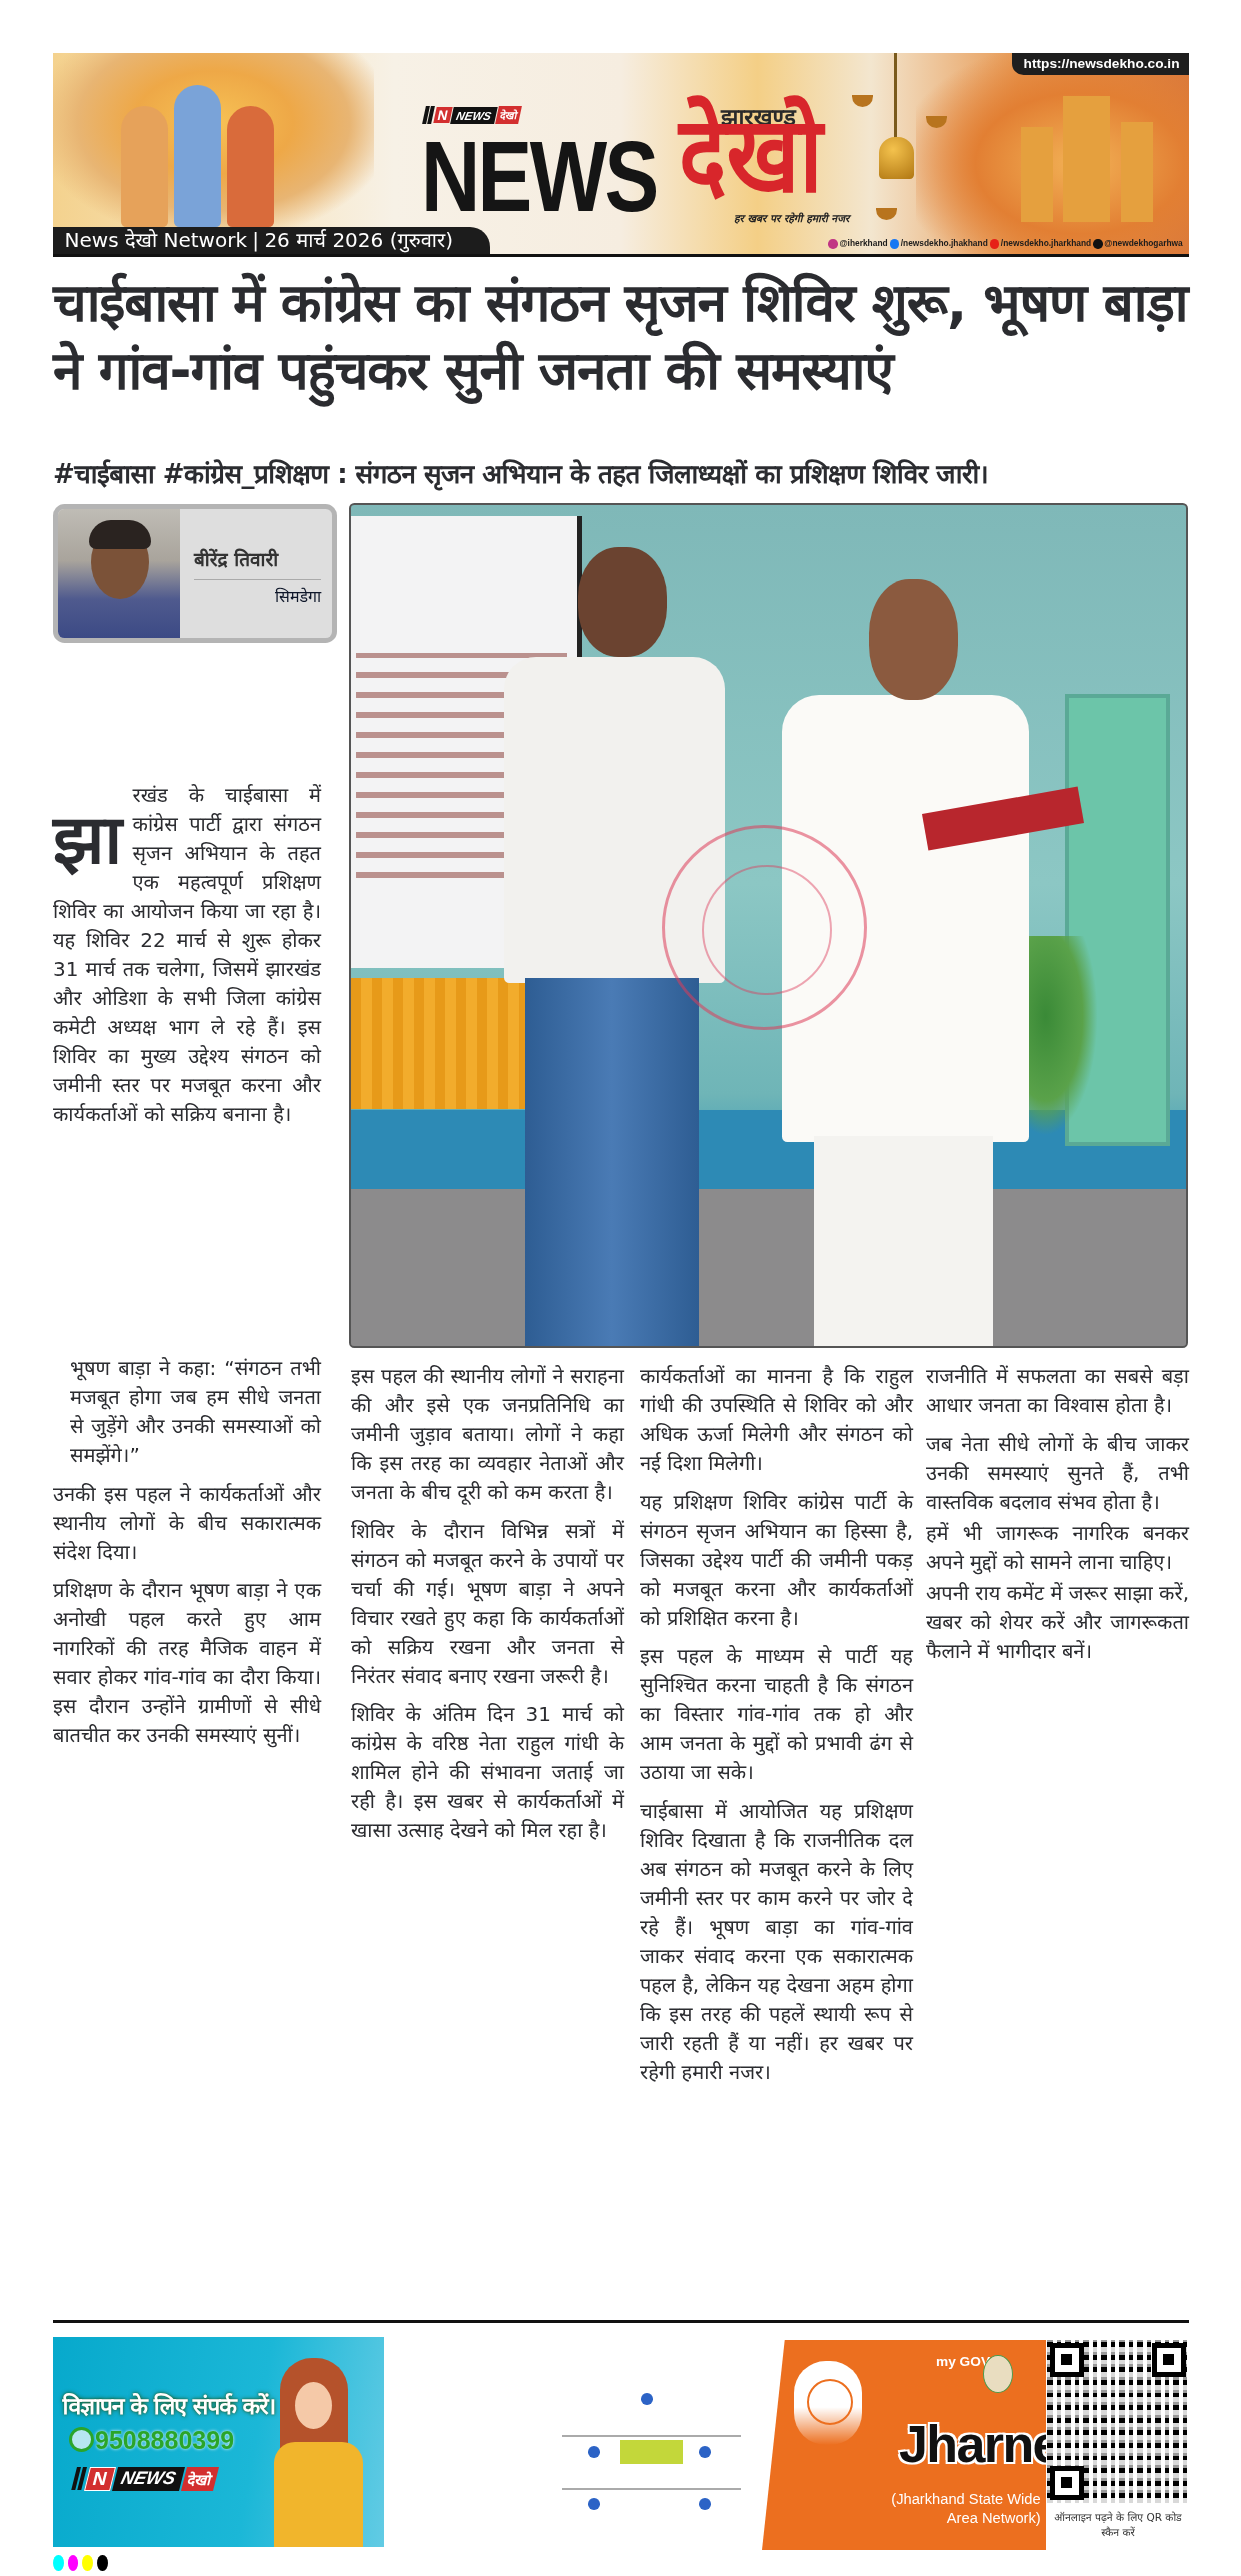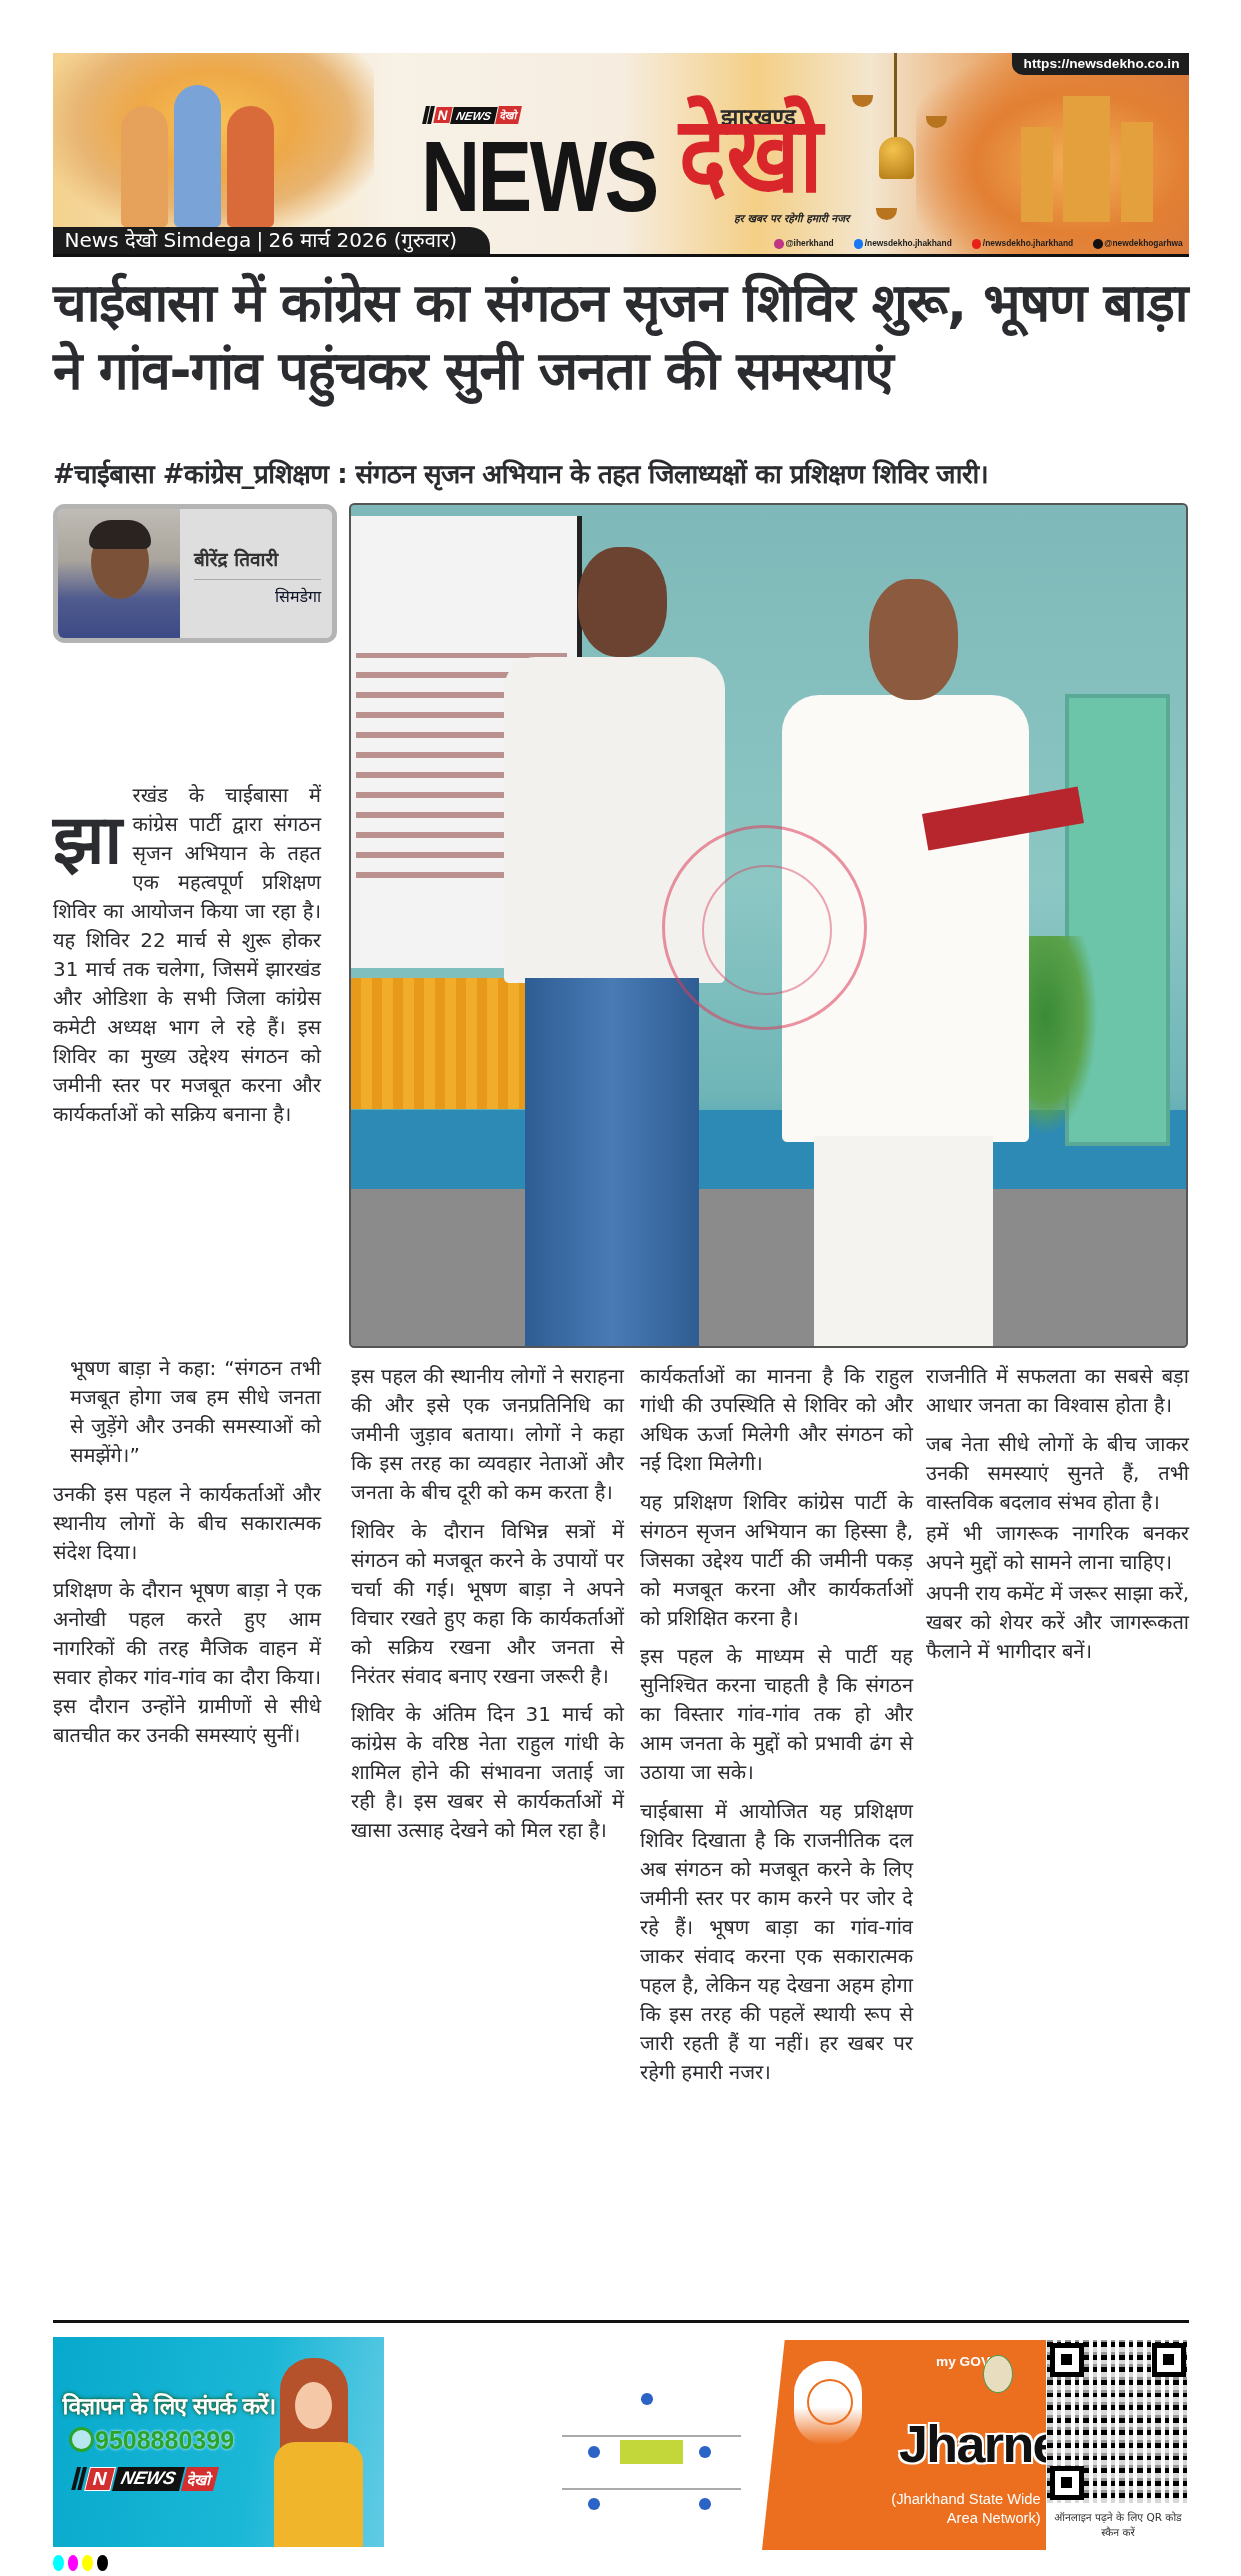--- a/index.html
+++ b/index.html
@@ -28,21 +28,21 @@
   .mast-dekho { position: absolute; left: 626px; top: 47px; font: bold 105px "DejaVu Sans", sans-serif; color: #d8262b; line-height: 110px; transform: scaleX(0.85); transform-origin: left top; }
   .mast-state { position: absolute; left: 668px; top: 47px; font: bold 23px "DejaVu Sans", sans-serif; color: #2a2a2a; }
   .mast-tag { position: absolute; left: 673px; top: 158px; font: italic bold 10.5px "DejaVu Sans", sans-serif; color: #222; margin-left: 8px; }
   .bell { position: absolute; left: 841px; top: 0; width: 3.2px; height: 89px; background: #7a5a1c; }
   .bell-cup { position: absolute; left: 826px; top: 84px; width: 35px; height: 42px; background: radial-gradient(circle at 40% 30%, #f4c24d, #b07612);
     border-radius: 16px 16px 4.2px 4.2px; }
   .lamp { position: absolute; width: 21px; height: 11.6px; background: #b8741e; border-radius: 0 0 10.5px 10.5px; }
   .date-bar { position: absolute; left: 0; bottom: 0; height: 27px; width: 437px; background: #1c1c1c;
     border-top-right-radius: 20px; color: #fff; font: 20px "DejaVu Sans", sans-serif; line-height: 27px; padding-left: 11.6px; white-space: nowrap; }
   .date-bar .sep { padding: 0 5.3px; }
-  .social { position: absolute; right: 6.3px; bottom: 5.3px; display: flex; gap: 20px; font: bold 8.4px "Liberation Sans", sans-serif; color: #1c1c1c; align-items: flex-start; }
+  .social { position: absolute; right: 6.3px; bottom: 5.3px; display: flex; gap: 2px; font: bold 8.4px "Liberation Sans", sans-serif; color: #1c1c1c; align-items: flex-start; }
   .social .ic { width: 9.5px; height: 9.5px; border-radius: 50%; display: inline-block; margin-right: 1.6px; vertical-align: middle; }
   .mast-rule { position: absolute; left: 53px; top: 254px; width: 1136px; height: 2.6px; background: #111; }
 
   
   .headline { position: absolute; left: 53px; top: 269px; width: 1147px; font: bold 53px/68px "DejaVu Sans", sans-serif; color: #2b2c30; letter-spacing: -1.1px; }
   .kicker { position: absolute; left: 53px; top: 455px; width: 1157px; font: bold 26px "DejaVu Sans", sans-serif; color: #2b2c30; white-space: nowrap; letter-spacing: -0.5px; }
 
   
   .byline { position: absolute; left: 53px; top: 504px; width: 284px; height: 139px; background: #b4b4b4; border-radius: 11.6px; padding: 5.3px; }
   .byline-inner { width: 100%; height: 100%; background: #dedede; border-radius: 6.3px; display: flex; overflow: hidden; }
@@ -158,21 +158,21 @@
     <span class="n">N</span>
     <span class="news">NEWS</span>
     <span class="dekho">देखो</span>
   </div>
   <div class="mast-state">झारखण्ड</div>
   <div class="mast-news">NEWS</div>
   <div class="mast-dekho">देखो</div>
   <div class="mast-tag">हर खबर पर रहेगी हमारी नजर</div>
 
   <div class="date-bar">
-    <span>News देखो Simdega</span><span class="sep">|</span><span>26 मार्च 2026 (गुरुवार)</span>
+    <span>News देखो Network</span><span class="sep">|</span><span>26 मार्च 2026 (गुरुवार)</span>
   </div>
 
   <div class="social">
     <a><span class="ic" style="background:#c13584"></span><span>@iherkhand</span></a>
     <a><span class="ic" style="background:#1877f2"></span><span>/newsdekho.jhakhand</span></a>
     <a><span class="ic" style="background:#e62117"></span><span>/newsdekho.jharkhand</span></a>
     <a><span class="ic" style="background:#111"></span><span>@newdekhogarhwa</span></a>
   </div>
 </header>
 <div class="mast-rule"></div>

